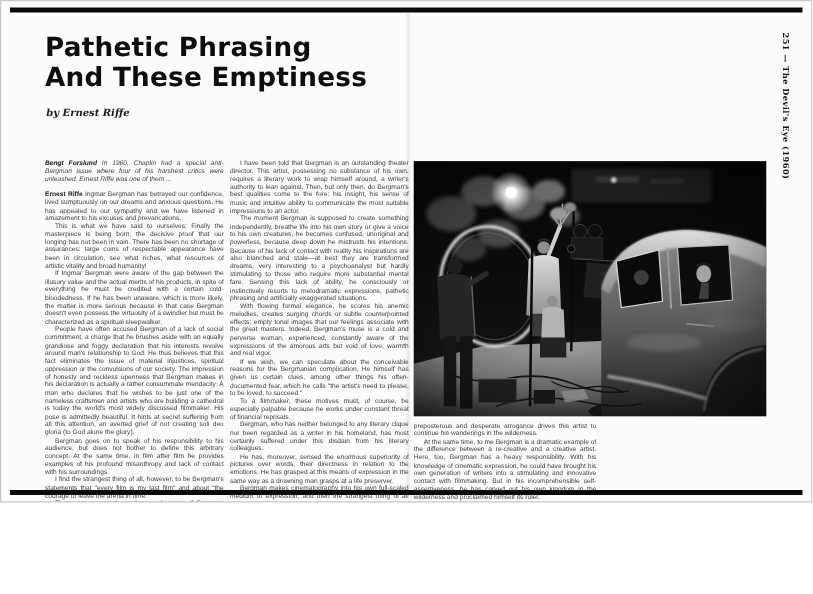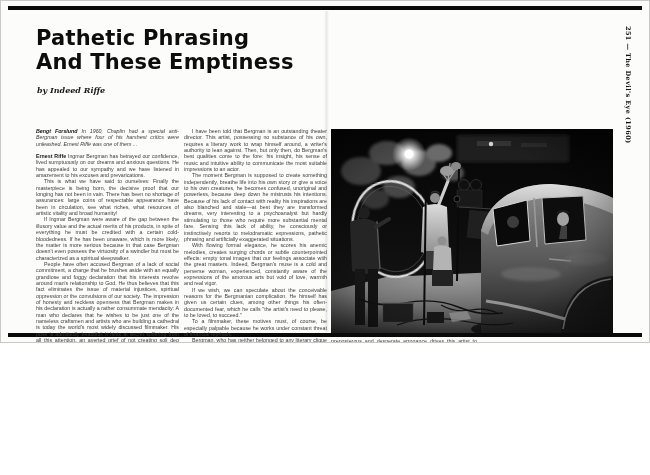--- a/index.html
+++ b/index.html
@@ -1,18 +1,18 @@
 <!DOCTYPE html>
 <html><head>
 <meta charset="utf-8">
 <style>
   * { margin:0; padding:0; box-sizing:border-box; }
   html,body { width:650px; height:475px; background:#ffffff; }
   .canvas {
-    position:relative; width:650px; height:343px;
+    position:relative; width:650px; height:402px;
     background:#fcfcfb; border:1px solid #c9c9c7; overflow:hidden;
     font-family:"Liberation Sans", sans-serif;
   }
   .edge-bar { position:absolute; left:7px; right:7px; height:4px; background:#0a0a0a; }
   .edge-bar.top { top:5px; }
   .edge-bar.bottom { bottom:5px; }
   .gutter { position:absolute; top:10px; bottom:10px; left:323px; width:5px;
     background:linear-gradient(90deg, rgba(0,0,0,0) 0%, rgba(0,0,0,0.08) 50%, rgba(0,0,0,0) 100%); }
 
   h1.title {
@@ -66,21 +66,21 @@
 <div class="canvas">
 
   <div class="edge-bar top"></div>
   <div class="edge-bar bottom"></div>
   <div class="gutter"></div>
 
   <h1 class="title">
     <span>Pathetic Phrasing</span><br>
     <span>And These Emptiness</span>
   </h1>
-  <div class="byline">by Indeed Riffe</div>
+  <div class="byline">by Ernest Riffe</div>
 
   <div class="col col-1">
       <p class="para it"><span class="lead">Bengt Forslund </span>In 1960, Chaplin had a special anti-Bergman issue where four of his harshest critics were unleashed. Ernest Riffe was one of them ...</p>
       <p class="para gap"><span class="lead">Ernest Riffe </span>Ingmar Bergman has betrayed our confidence, lived sumptuously on our dreams and anxious questions. He has appealed to our sympathy and we have listened in amazement to his excuses and prevarications.</p>
       <p class="para ind">This is what we have said to ourselves: Finally the masterpiece is being born, the decisive proof that our longing has not been in vain. There has been no shortage of assurances: large coins of respectable appearance have been in circulation, see what riches, what resources of artistic vitality and broad humanity!</p>
       <p class="para ind">If Ingmar Bergman were aware of the gap between the illusory value and the actual merits of his products, in spite of everything he must be credited with a certain cold-bloodedness. If he has been unaware, which is more likely, the matter is more serious because in that case Bergman doesn't even possess the virtuosity of a swindler but must be characterized as a spiritual sleepwalker.</p>
       <p class="para ind">People have often accused Bergman of a lack of social commitment, a charge that he brushes aside with an equally grandiose and foggy declaration that his interests revolve around man's relationship to God. He thus believes that this fact eliminates the issue of material injustices, spiritual oppression or the convulsions of our society. The impression of honesty and reckless openness that Bergman makes in his declaration is actually a rather consummate mendacity: A man who declares that he wishes to be just one of the nameless craftsmen and artists who are building a cathedral is today the world's most widely discussed filmmaker. His pose is admittedly beautiful. It hints at secret suffering from all this attention, an averted grief of not creating soli deo gloria (to God alone the glory).</p>
       <p class="para ind">Bergman goes on to speak of his responsibility to his audience, but does not bother to define this arbitrary concept. At the same time, in film after film he provides examples of his profound misanthropy and lack of contact with his surroundings.</p>
       <p class="para ind">I find the strangest thing of all, however, to be Bergman's statements that "every film is my last film" and about "the courage to leave the arena in time."</p>
       <p class="para ind">These are meaningless phrases, because if Bergman could see through his products and especially himself, he would long ago have discovered his hollow emptiness and almost manic repetition of forms and motifs.</p>

